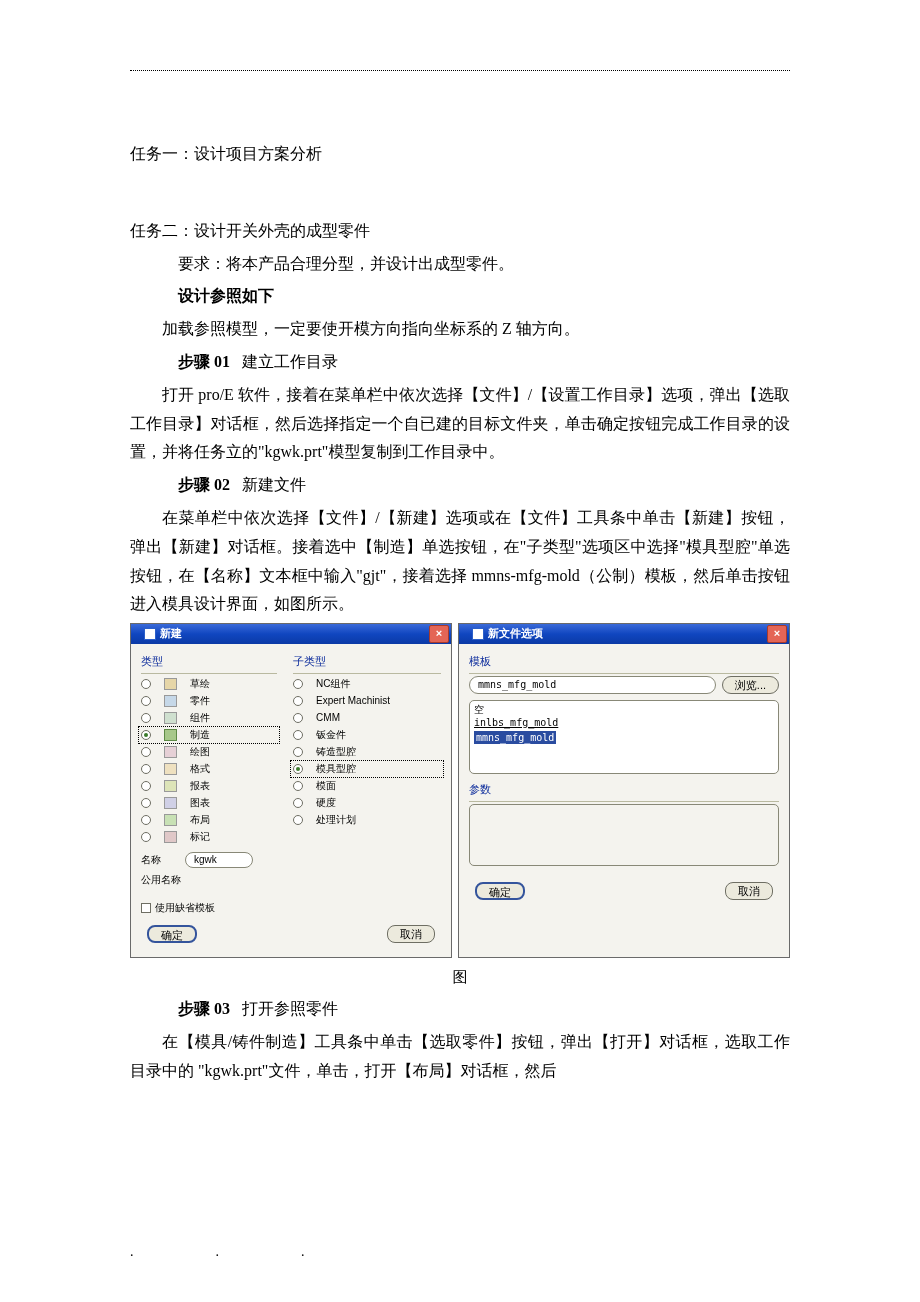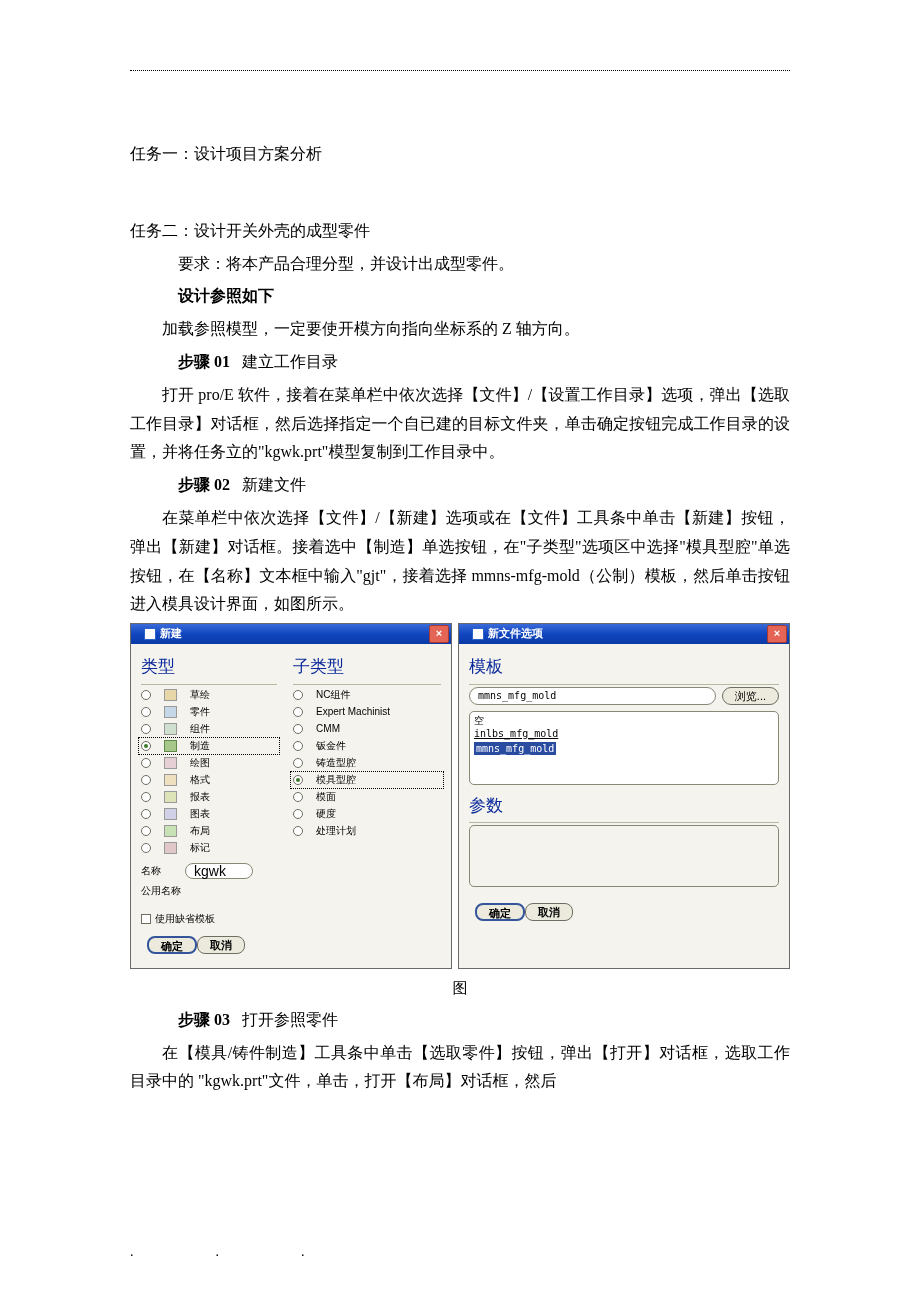--- a/index.html
+++ b/index.html
@@ -108,21 +108,21 @@
   }
   .dialog-body {
     padding: 8px 10px 10px 10px;
   }
   .cols {
     display: flex;
     gap: 16px;
   }
   .grp-label {
     color: #0a2a9b;
-    font-size: 17px;
+    font-size: 11px;
     margin-bottom: 2px;
     border-bottom: 1px solid #b9b9a0;
     padding-bottom: 1px;
     display: inline-block;
     width: 100%;
   }
   .radios {
     display: flex;
     flex-direction: column;
     gap: 1px;
@@ -179,42 +179,41 @@
     align-items: center;
     gap: 24px;
     margin-top: 6px;
   }
   .textfield {
     border: 1px solid #888877;
     border-radius: 8px;
     height: 14px;
     min-width: 50px;
     padding: 0 8px;
-    font-size: 14px;
+    font-size: 10px;
     line-height: 14px;
     background: #fff;
   }
   .chk-row {
     display: flex;
     align-items: center;
     gap: 4px;
     margin-top: 10px;
   }
   .chk {
     width: 10px;
     height: 10px;
     border: 1px solid #6e6e63;
     box-sizing: border-box;
     background: #fff;
   }
   .dlg-buttons {
     display: flex;
-    justify-content: flex-start;
+    justify-content: space-between;
     padding: 8px 6px 4px 6px;
-    font-weight: bold;
   }
   .btn {
     border: 1px solid #6e6e63;
     border-radius: 8px;
     background: #eceadd;
     font-size: 11px;
     padding: 1px 12px;
     height: 18px;
     line-height: 15px;
     box-sizing: border-box;

